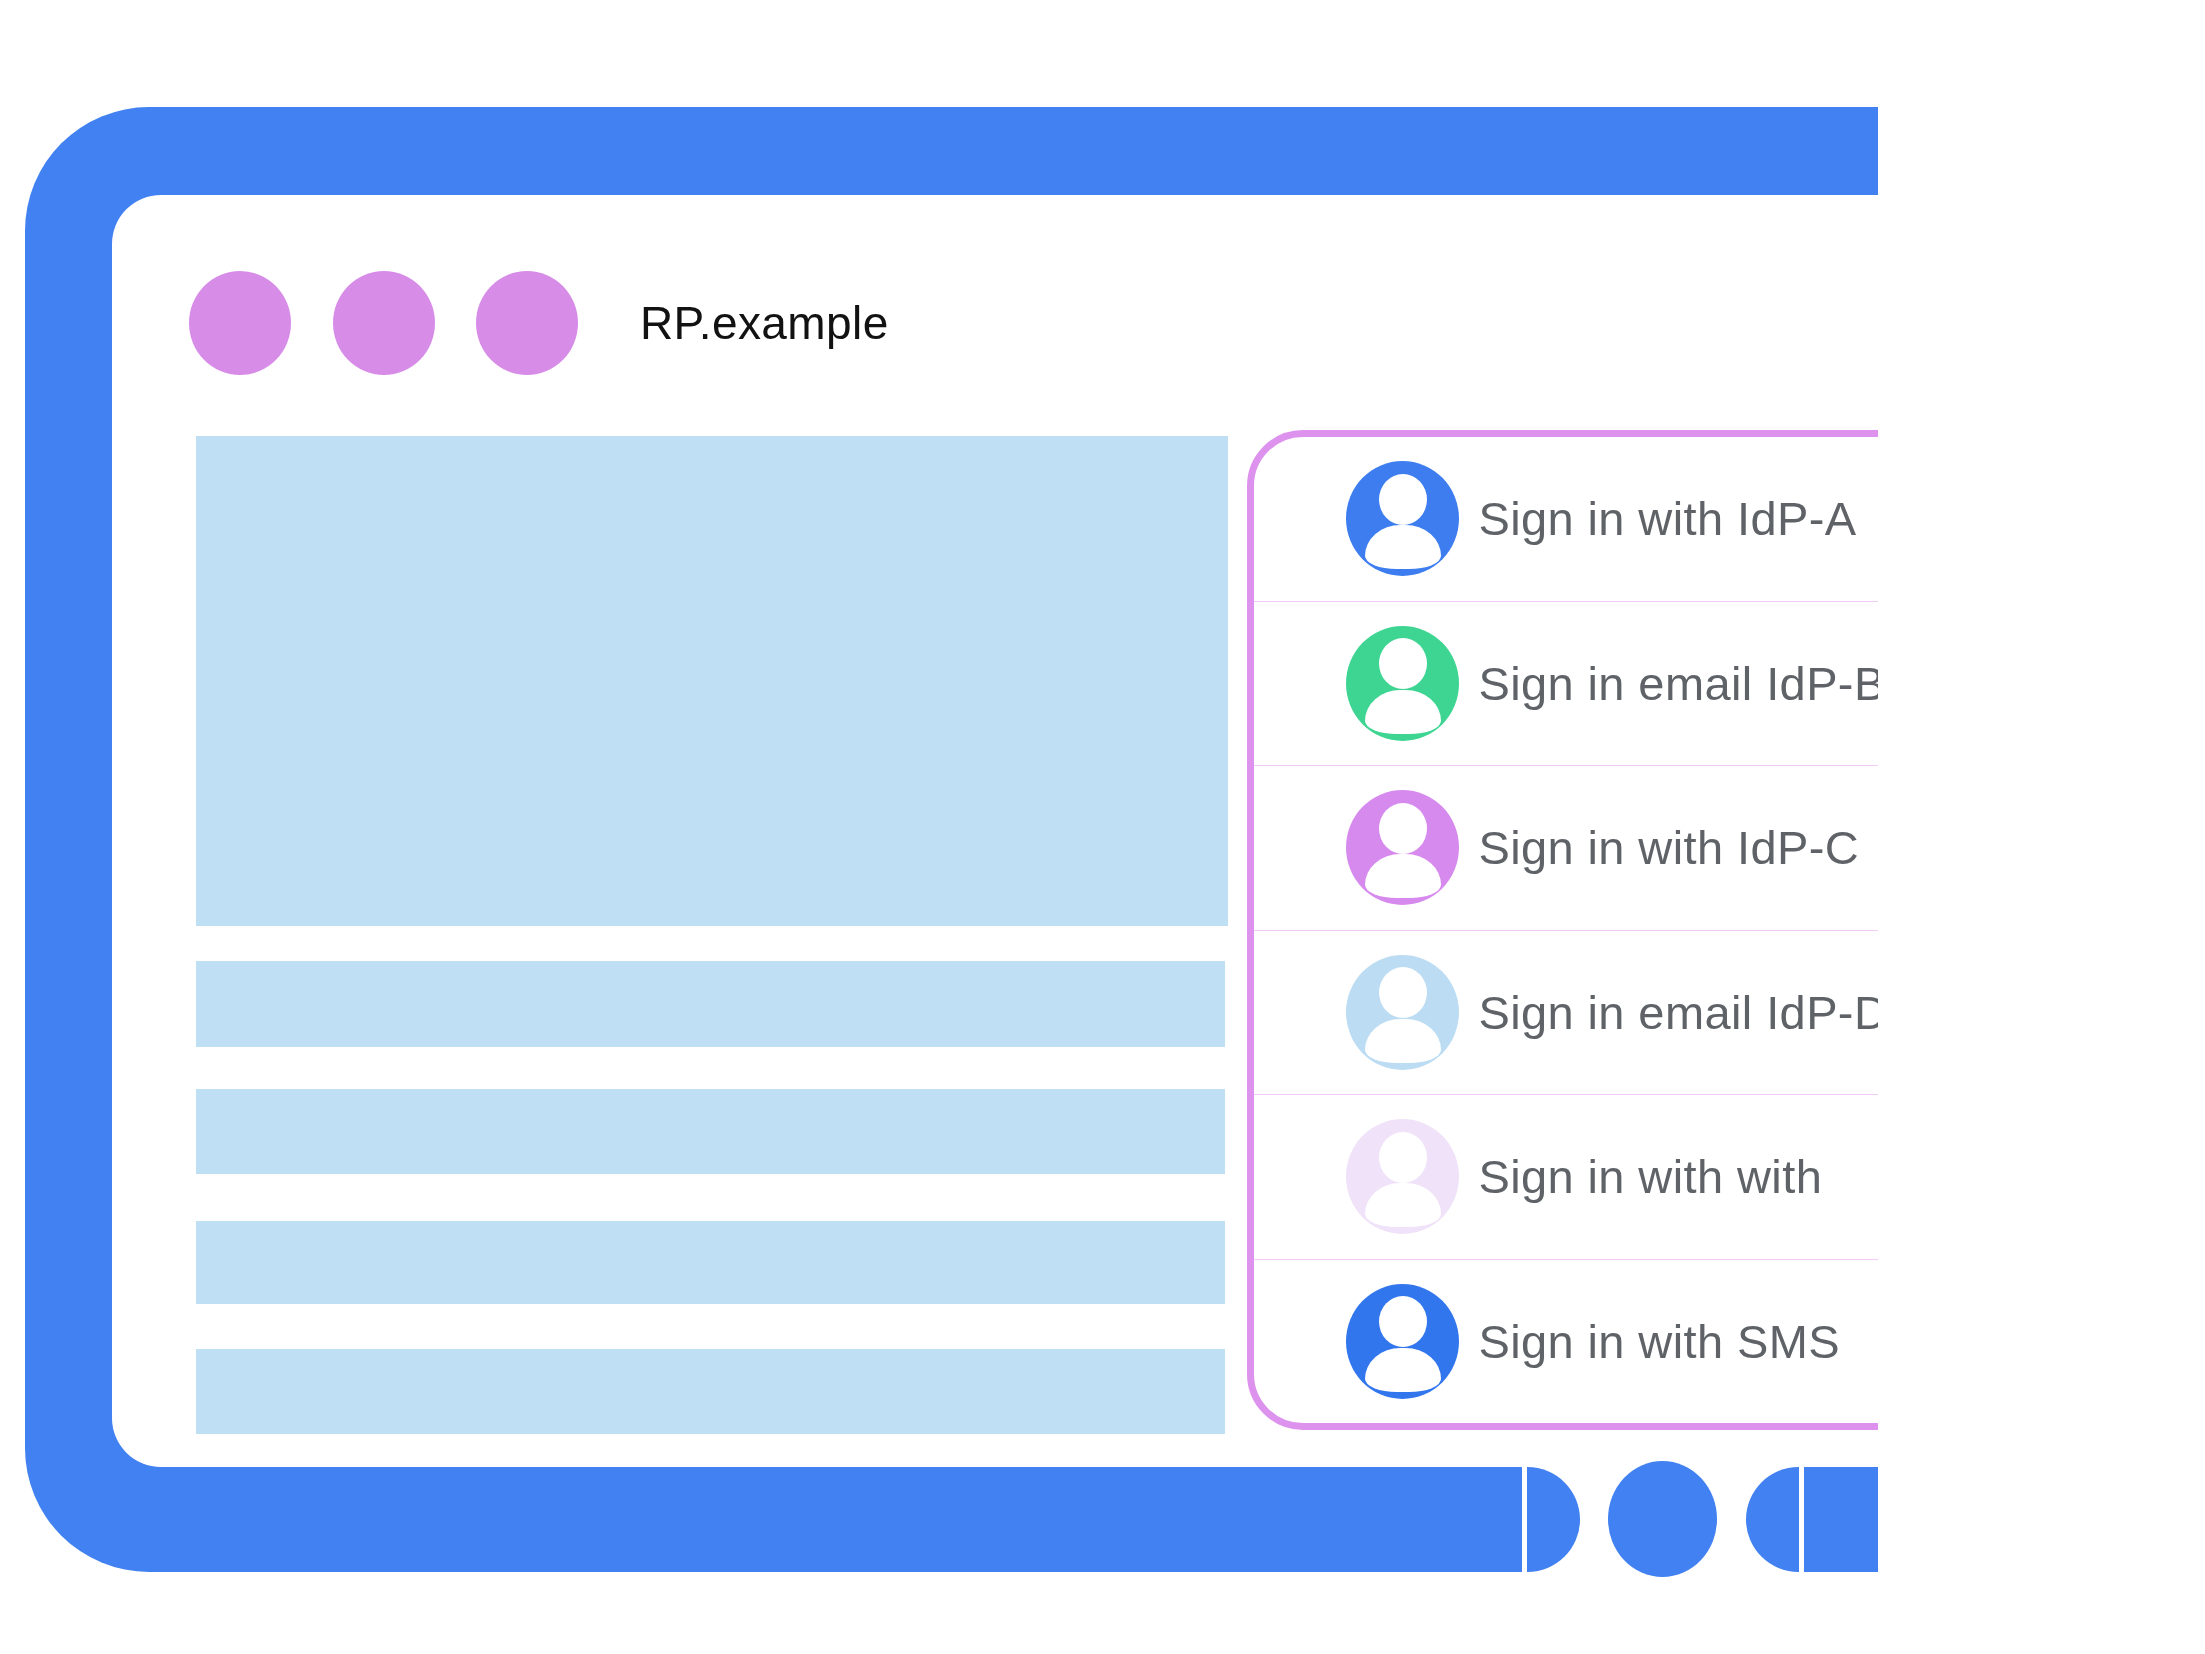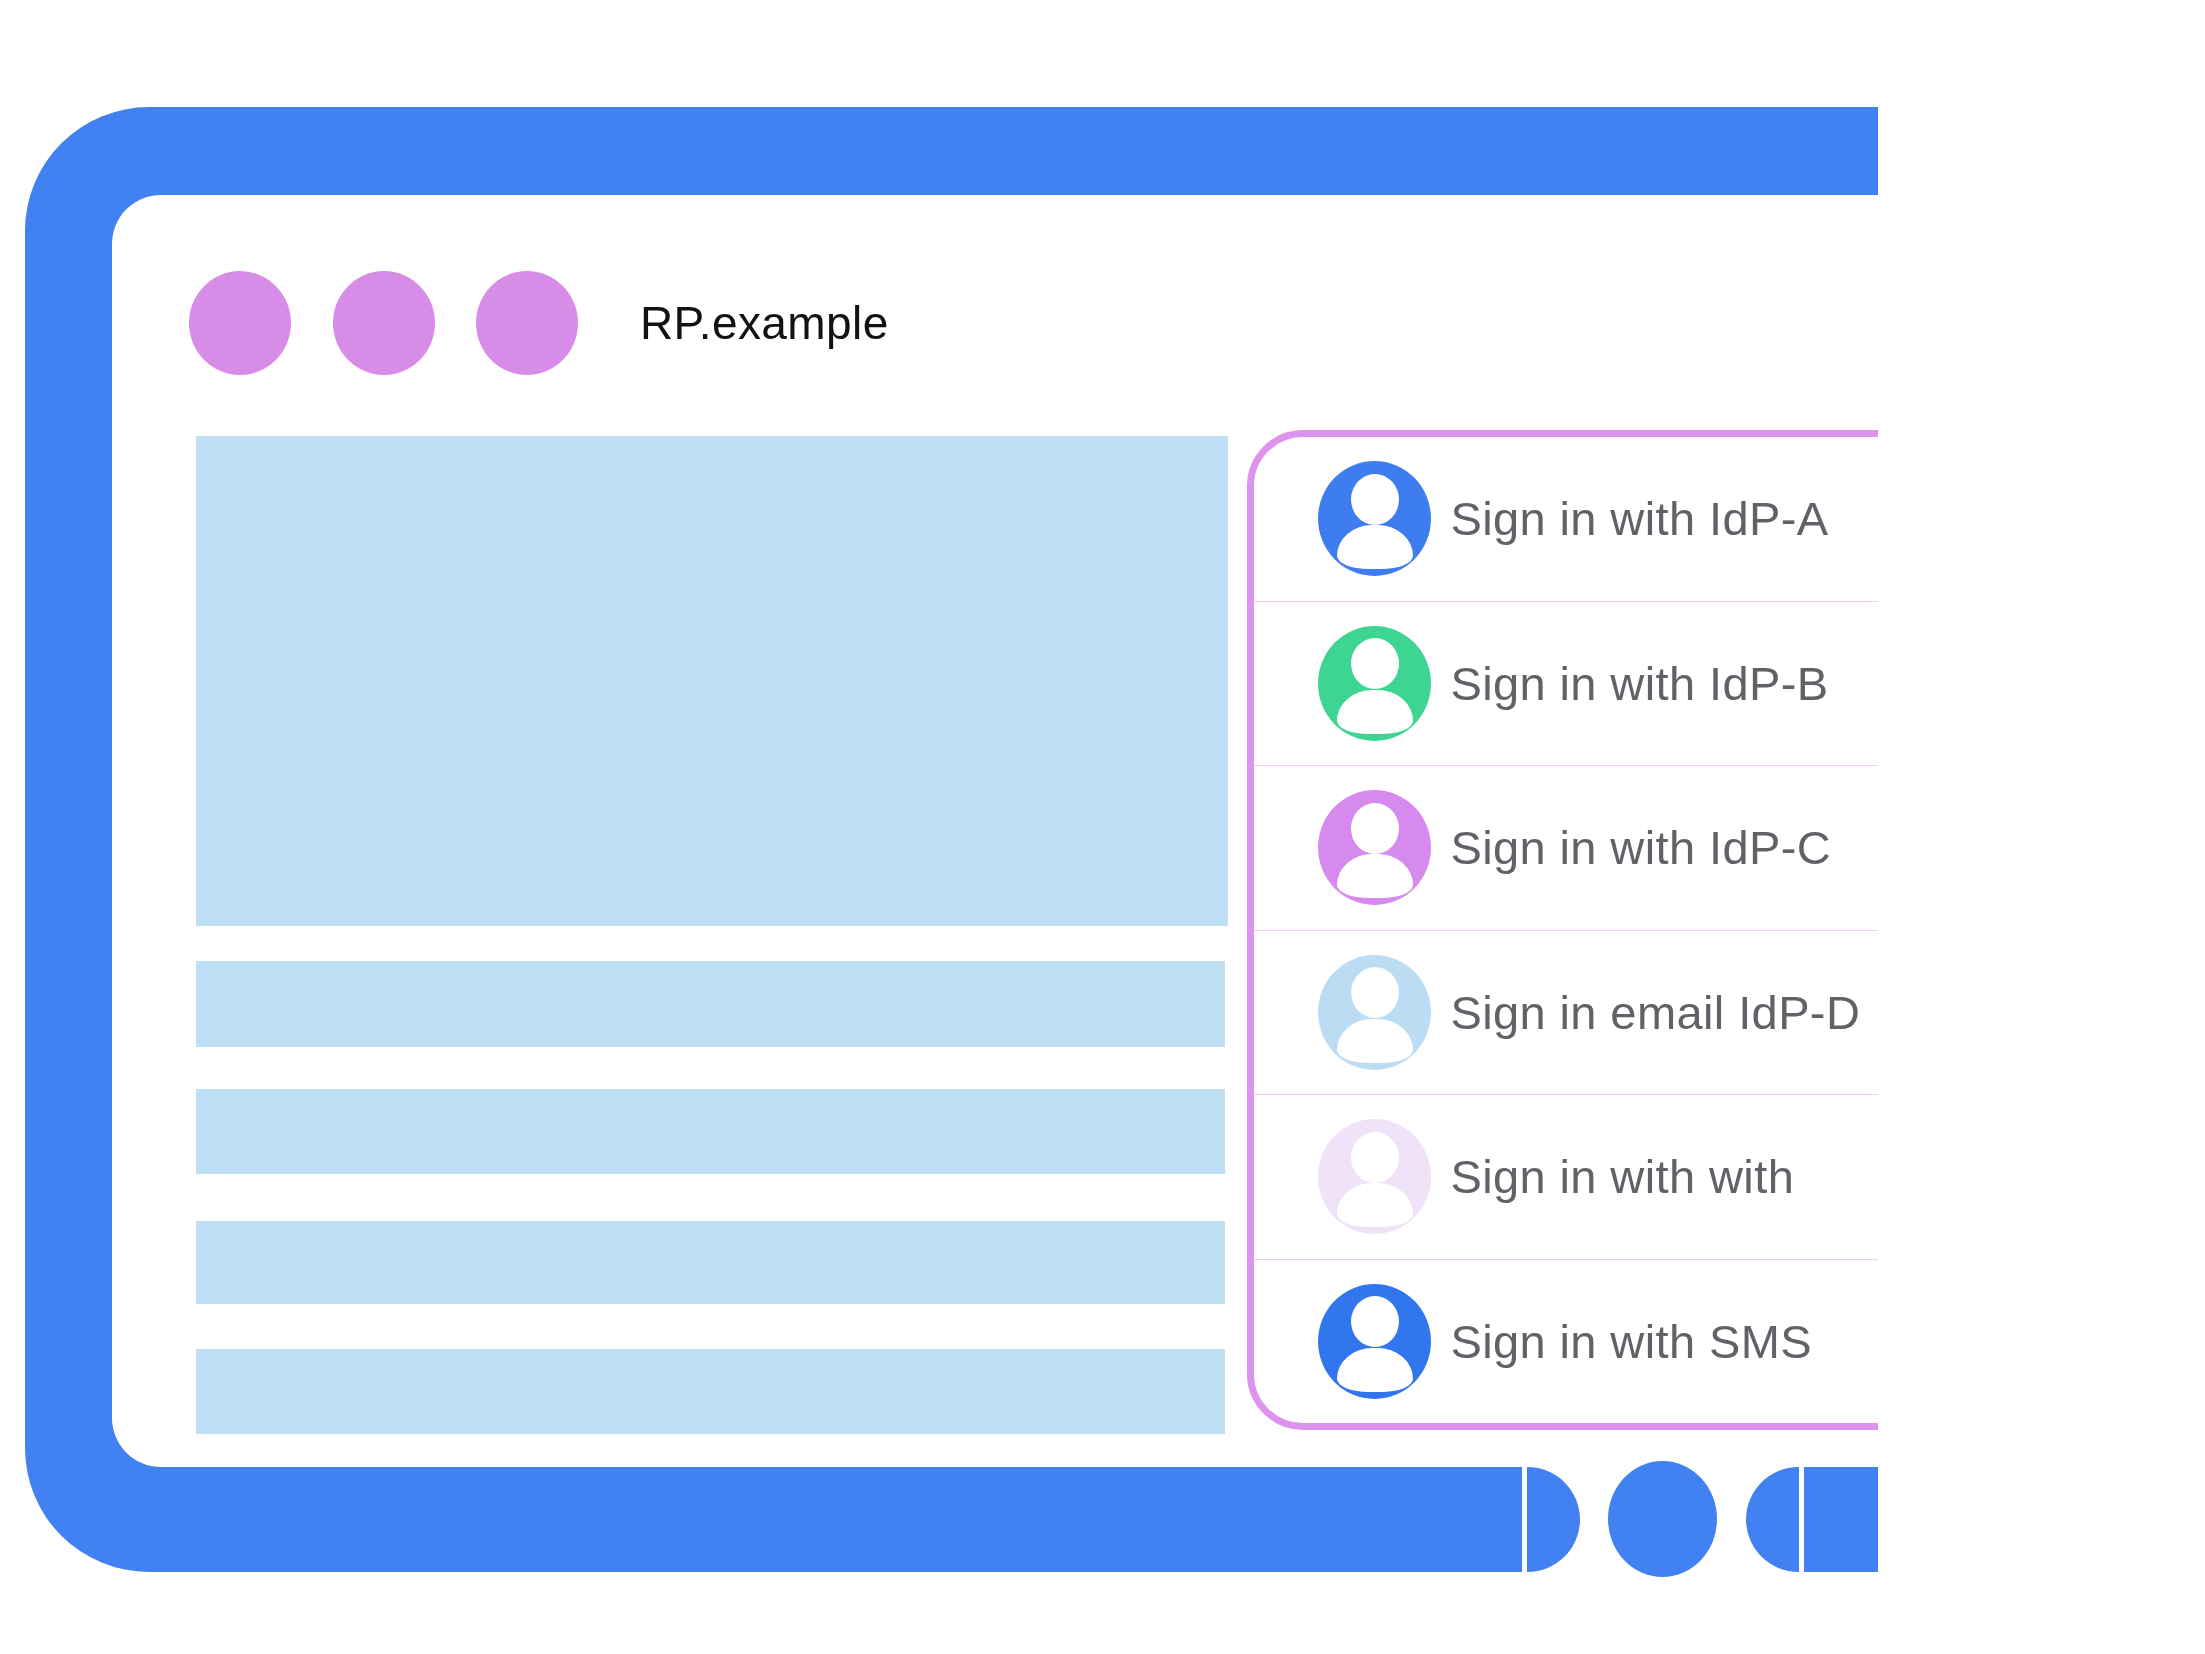--- a/index.html
+++ b/index.html
@@ -63,21 +63,21 @@
     border: 7px solid var(--dialog_border, #DD92ED);
     border-radius: 56px;
     display: flex;
     flex-direction: column;
     overflow: hidden;
   }
   .option-row {
     flex: 1 1 0;
     display: flex;
     align-items: center;
-    padding-left: 64px;
+    padding-left: 92px;
     cursor: pointer;
     background: transparent;
   }
   .option-row + .option-row {
     border-top: 1.8px solid var(--dialog_divider, #F2CBF7);
   }
   .avatar {
     position: relative;
     width: 113px; height: 115px;
     border-radius: 50%;
@@ -156,21 +156,21 @@
       <span class="head"></span>
       <span class="shoulders"></span>
     </span>
     <span class="option-label">Sign in with IdP-A</span>
   </div>
       <div class="option-row">
     <span class="avatar" style="background: rgb(62, 213, 146);">
       <span class="head"></span>
       <span class="shoulders"></span>
     </span>
-    <span class="option-label">Sign in with IdP-B</span>
+    <span class="option-label">Sign in email IdP-B</span>
   </div>
       <div class="option-row">
     <span class="avatar" style="background: rgb(215, 138, 238);">
       <span class="head"></span>
       <span class="shoulders"></span>
     </span>
     <span class="option-label">Sign in with IdP-C</span>
   </div>
       <div class="option-row">
     <span class="avatar" style="background: rgb(187, 220, 243);">

